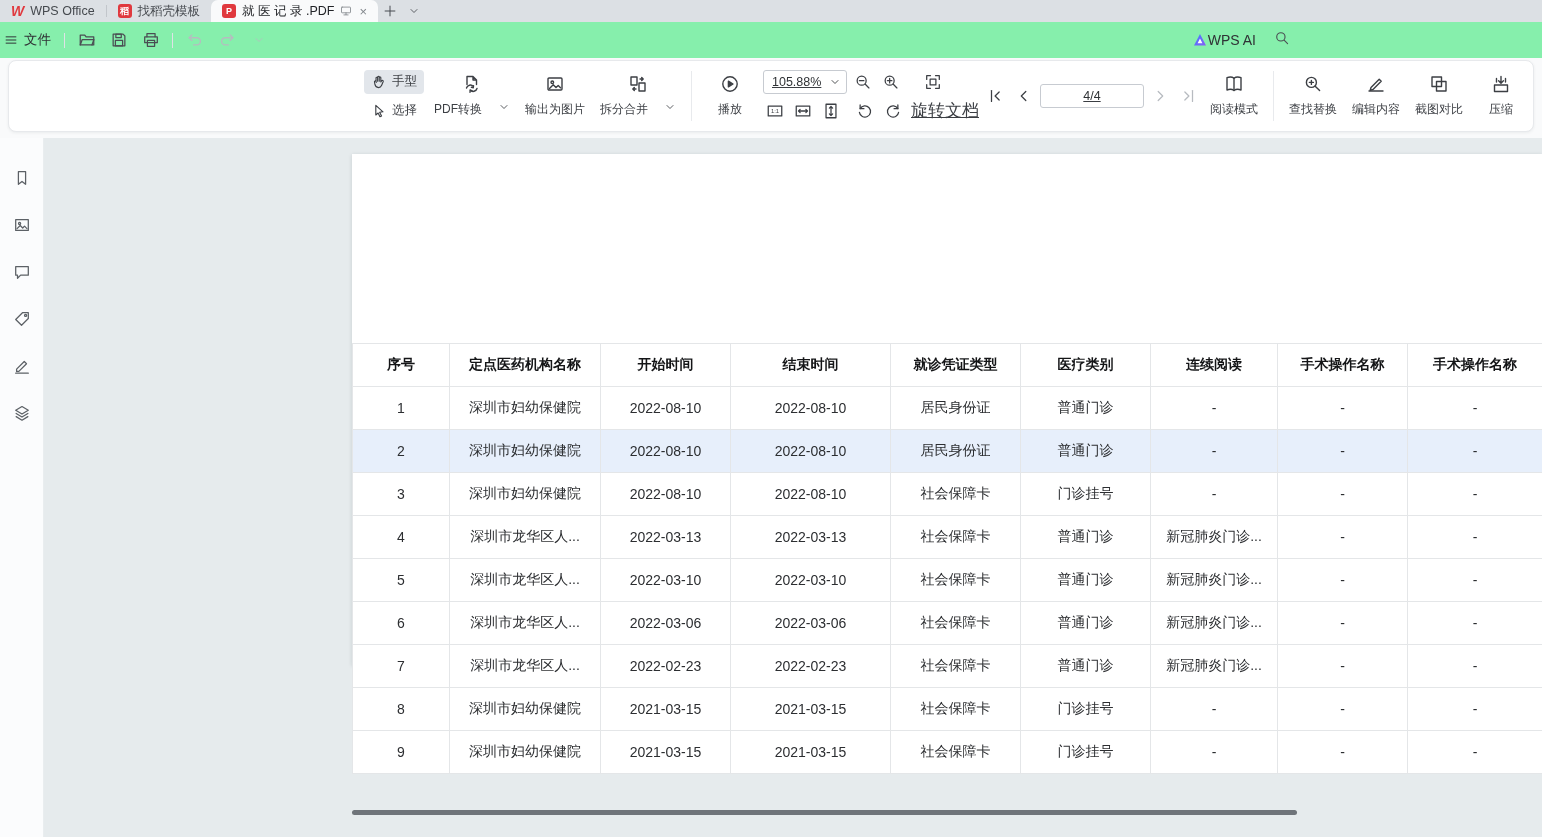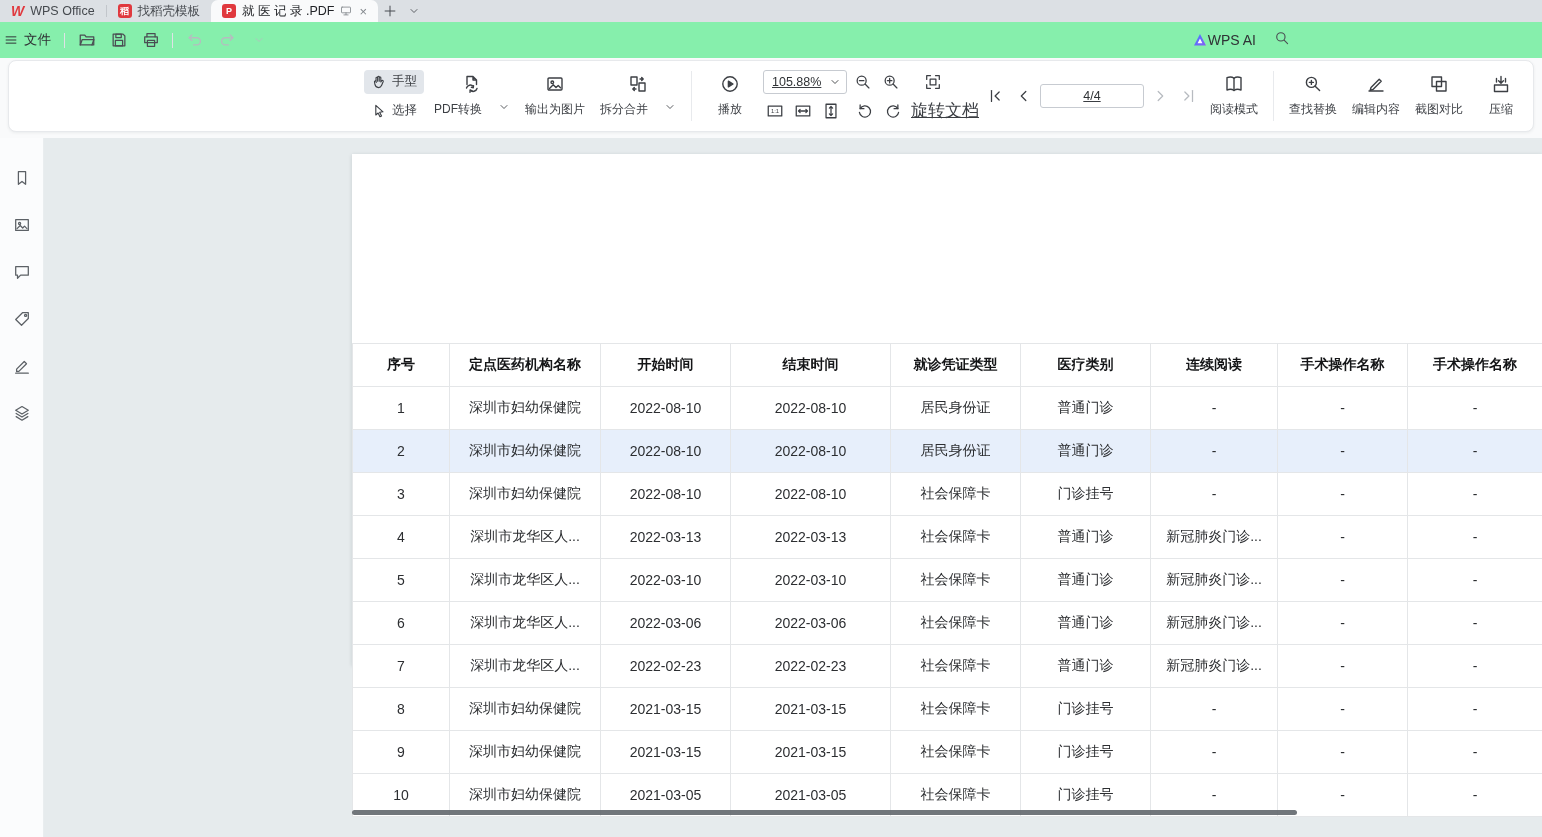--- a/index.html
+++ b/index.html
@@ -551,29 +551,18 @@
               <td>9</td>
               <td>深圳市妇幼保健院</td>
               <td>2021-03-15</td>
               <td>2021-03-15</td>
               <td>社会保障卡</td>
               <td>门诊挂号</td>
               <td>-</td>
               <td>-</td>
               <td>-</td>
             </tr>
-            <tr>
-              <td>10</td>
-              <td>深圳市妇幼保健院</td>
-              <td>2021-03-05</td>
-              <td>2021-03-05</td>
-              <td>社会保障卡</td>
-              <td>门诊挂号</td>
-              <td>-</td>
-              <td>-</td>
-              <td>-</td>
-            </tr>
           </tbody>
       </table>
     </div>
     <div class="hthumb"></div>
   </div>
 </div>
 
 </body></html>

